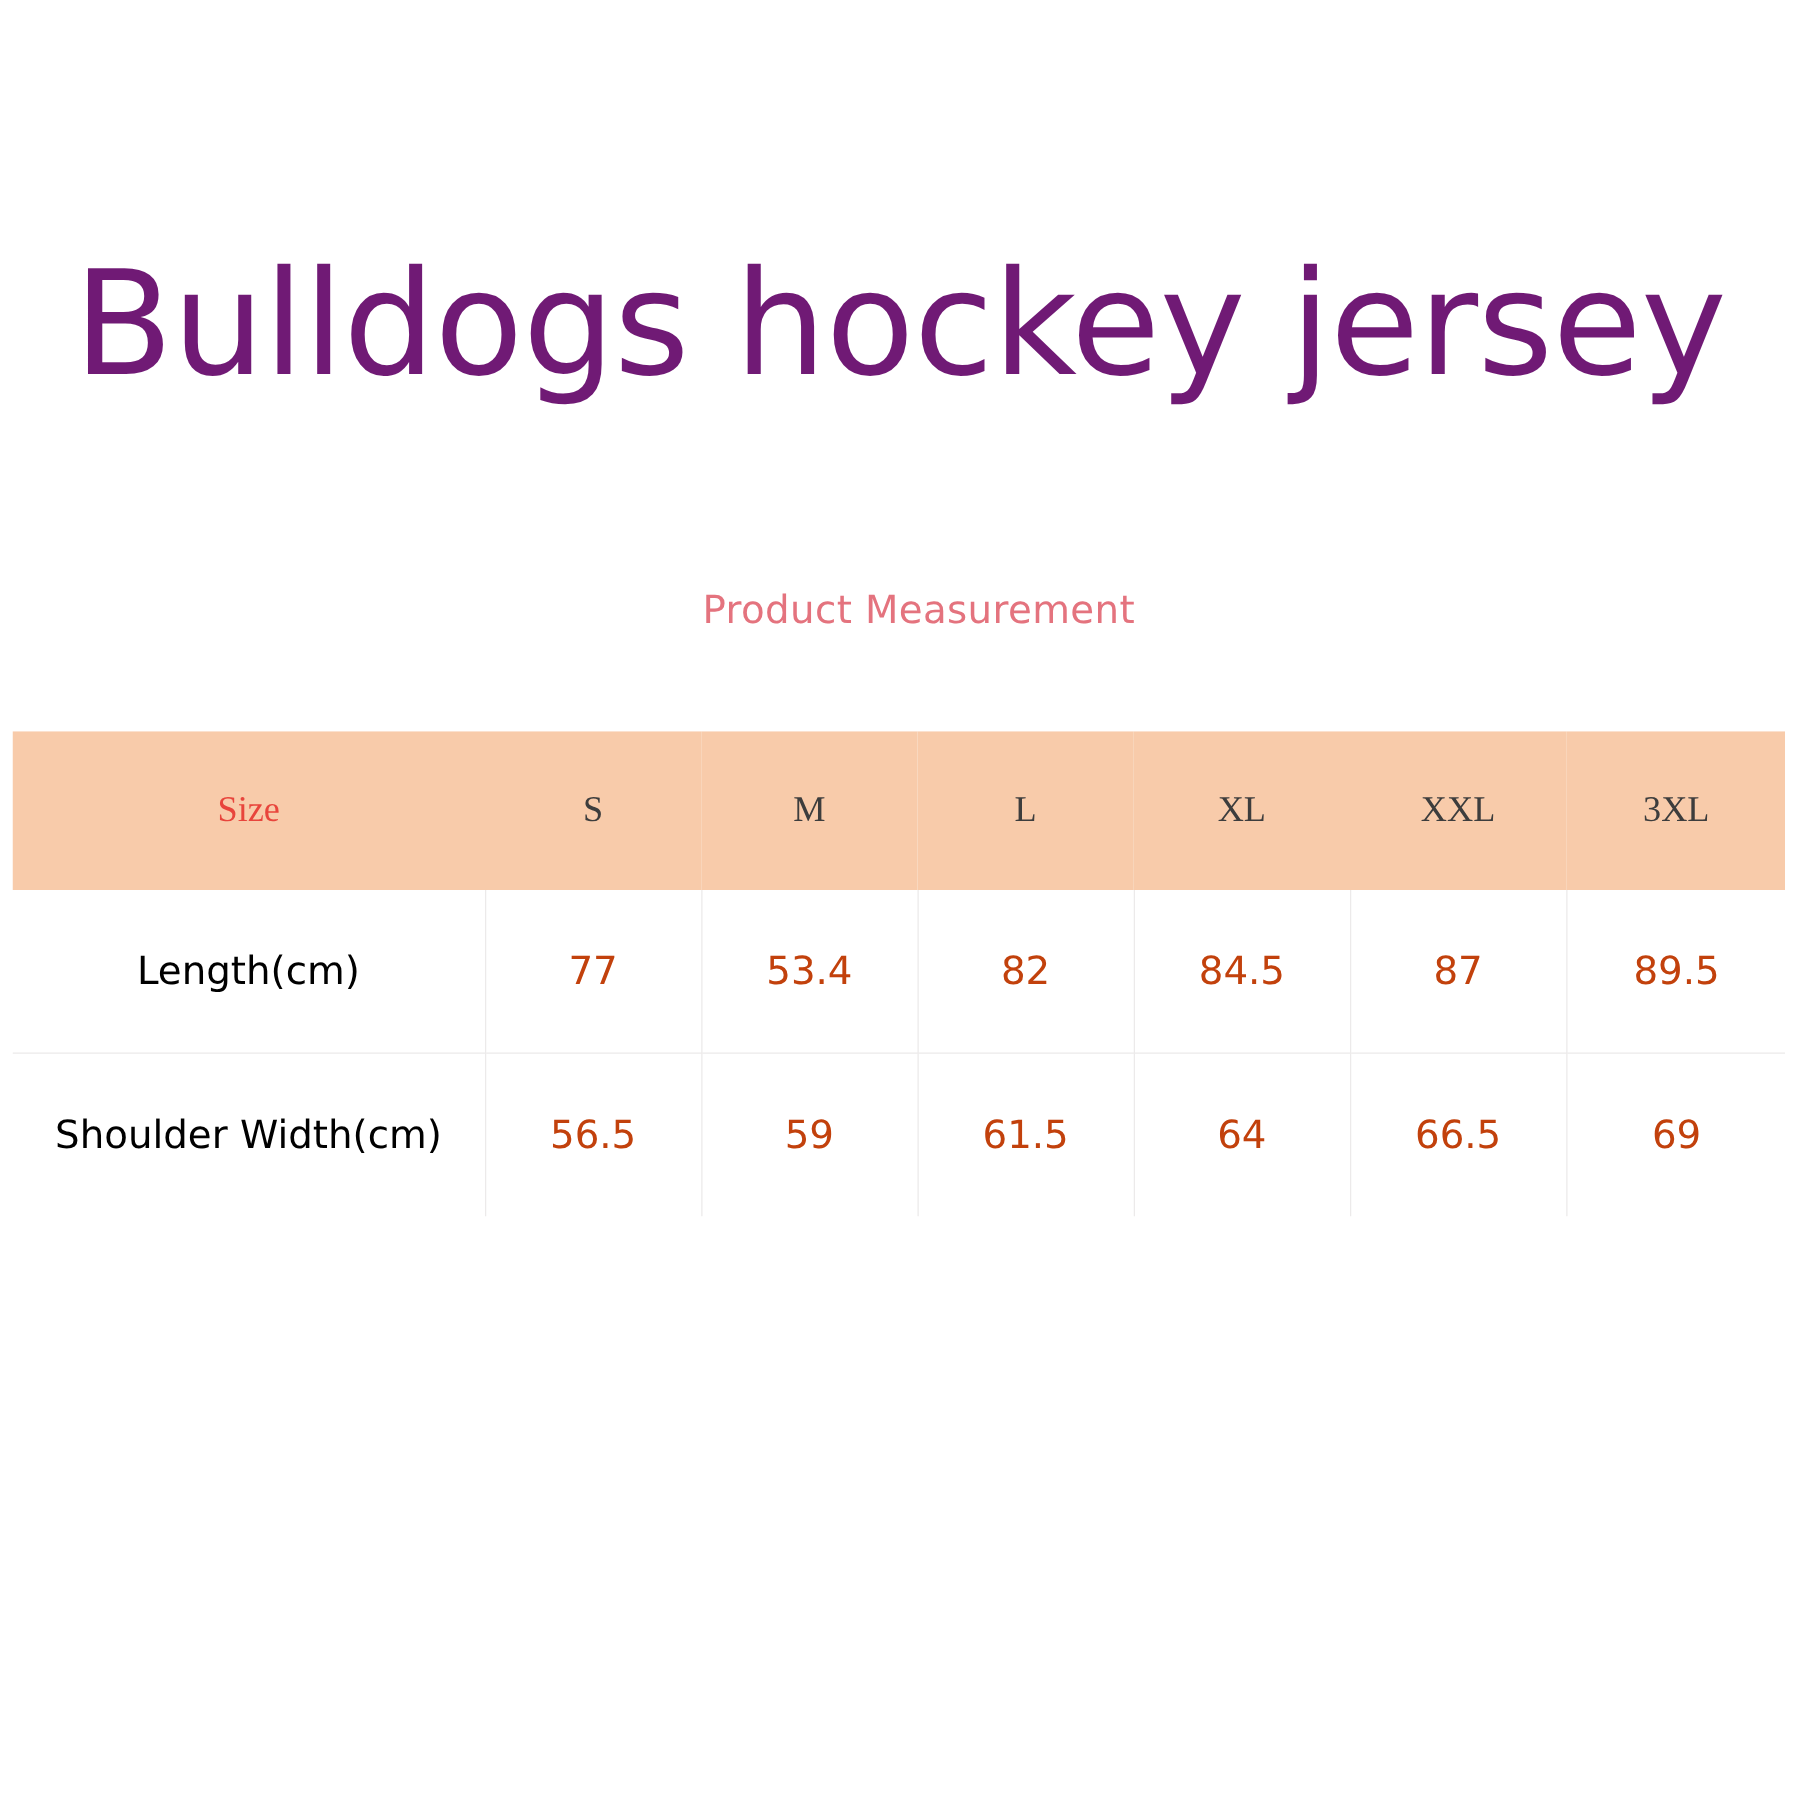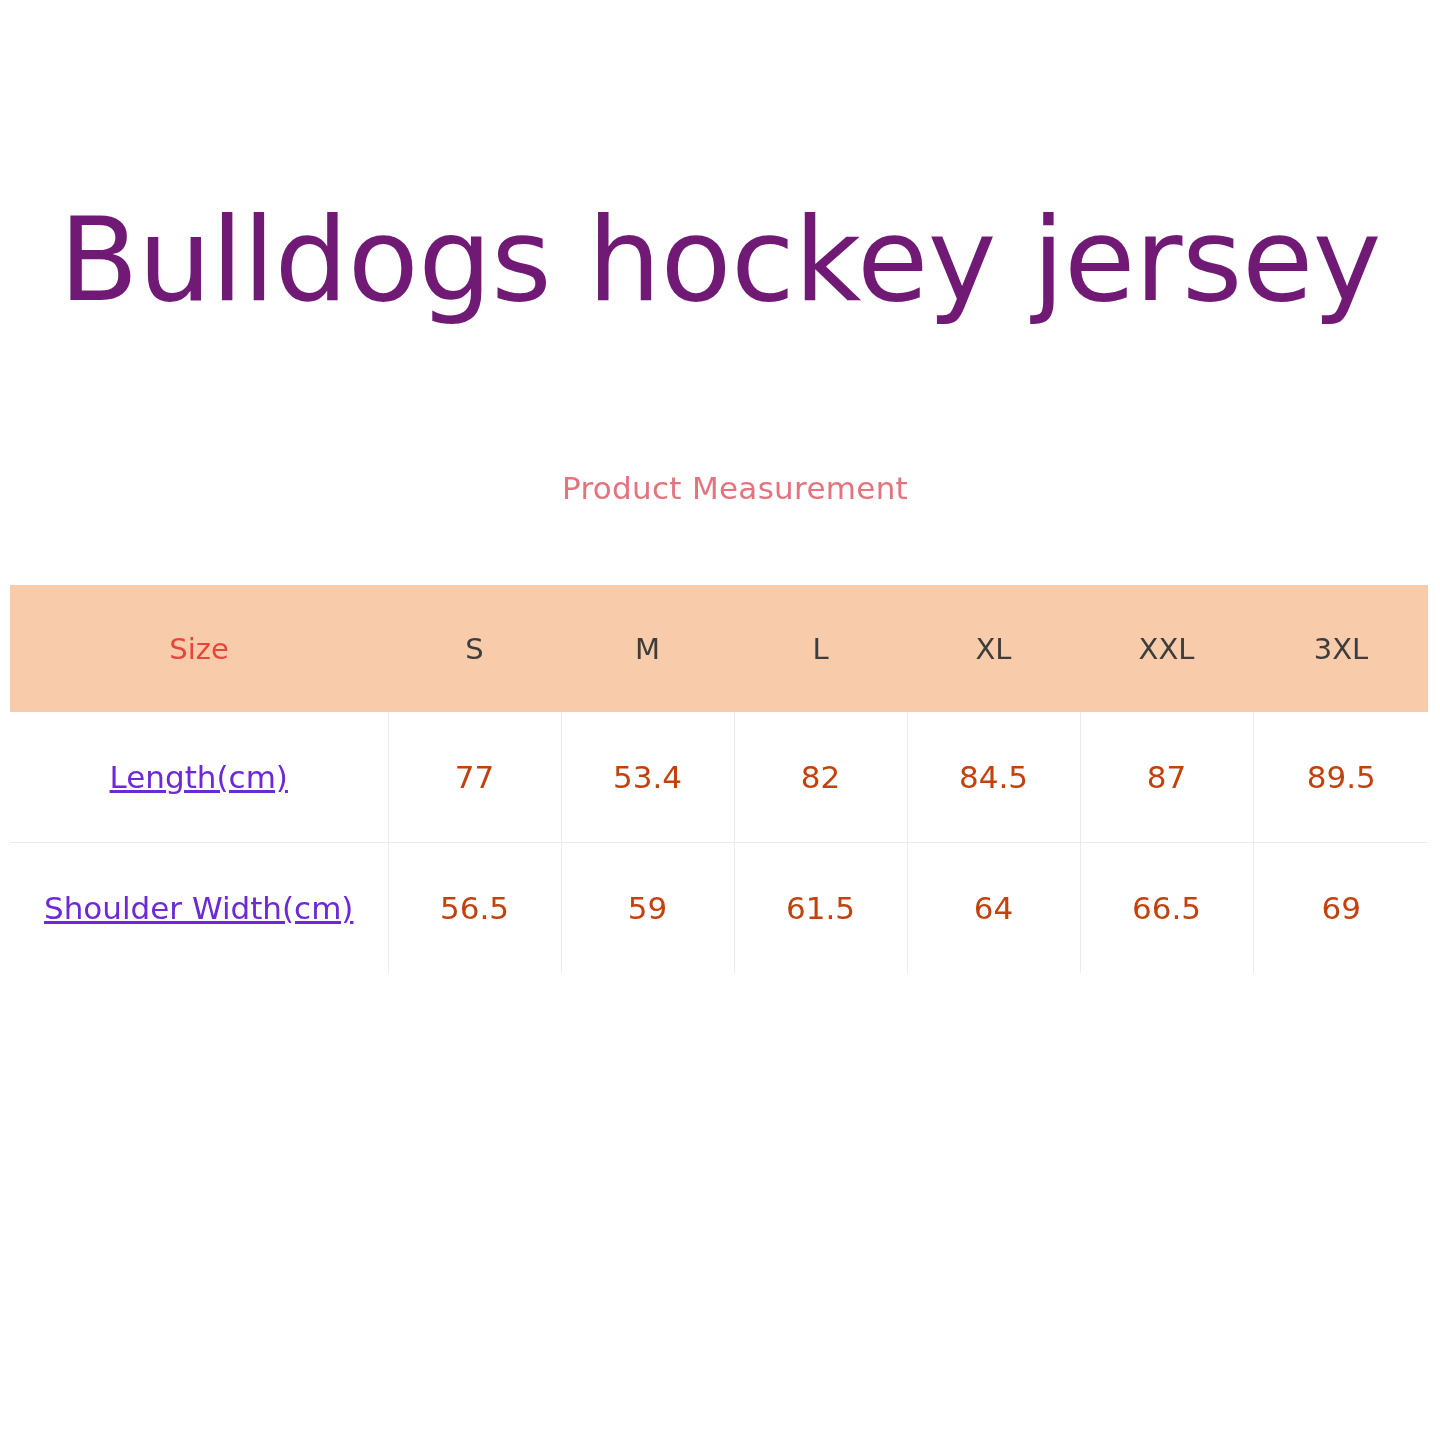--- a/index.html
+++ b/index.html
@@ -85,42 +85,42 @@
   thead th {
     background: #f8cbaa;
     height: 127px;
     font-weight: 400;
     font-size: 29px;
     color: #3d3d3d;
     text-align: center;
     vertical-align: middle;
     border: none;
     padding: 0;
+    font-family: Liberation Serif, serif;
   }
   thead th.hdr-label {
     color: #e8453c;
   }
 
   tbody td {
     height: 130px;
     font-size: 31px;
     font-weight: 400;
     color: #c2410c;
     text-align: center;
     vertical-align: middle;
     background: #ffffff;
     border-right: 1.5px solid #eceaea;
     border-bottom: 1.5px solid #eceaea;
     padding: 0;
   }
   tbody td.row-label {
-    color: #6d28d9;
+    color: #000000;
     font-size: 31px;
     border-right: 1.5px solid #eceaea;
-    text-decoration: underline;
   }
   tbody tr td:last-child {
     border-right: none;
   }
   tbody tr:last-child td {
     border-bottom: none;
   }
 </style>
 </head>
 <body>

